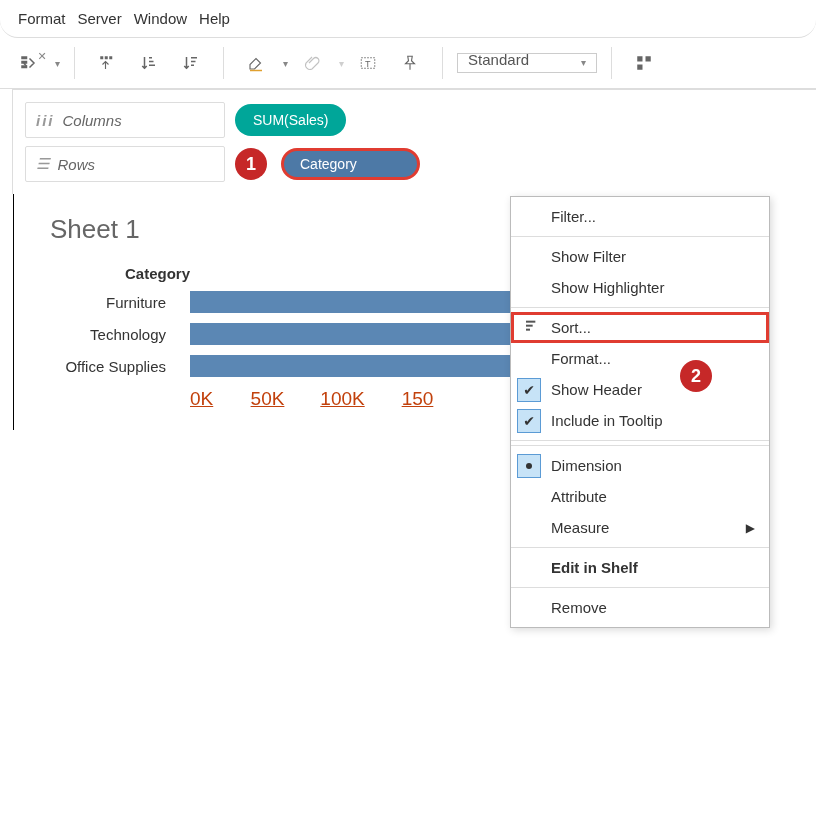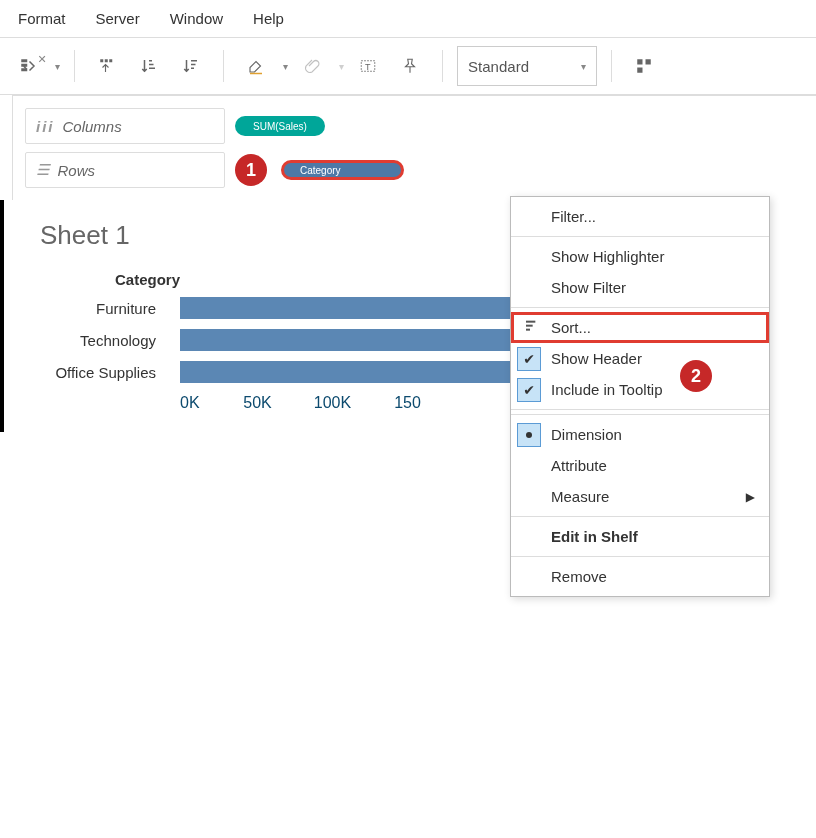--- a/index.html
+++ b/index.html
@@ -1,42 +1,42 @@
 <!DOCTYPE html>
 <html><head>
 <meta charset="utf-8">
 <style>
   * { box-sizing: border-box; }
   body { margin: 0; font-family: Arial, sans-serif; font-size: 15px; color: #333; background: #fff; width: 816px; height: 838px; overflow: hidden; }
   
-  .menubar { display: flex; gap: 18px; padding: 6px 12px; background: #fff; border-bottom: 1px solid #ddd; }
+  .menubar { display: flex; padding: 6px 12px; background: #fff; border-bottom: 1px solid #ddd; border-radius: 18px; }
   .menubar-item { padding: 4px 6px; cursor: pointer; }
   
   .toolbar { display: flex; align-items: center; gap: 6px; padding: 8px 10px; background: #fff; border-bottom: 1px solid #ddd; min-height: 50px;}
   .tool-btn { display: inline-flex; align-items: center; justify-content: center; width: 36px; height: 34px; border: 1px solid transparent; color: #5a5a5a; }
   .divider-v { width: 1px; height: 32px; background: #ddd; margin: 0 8px; }
   .dropdown-arrow { font-size: 10px; margin-left: 3px; color: #888; }
-  .fit-select { display: flex; align-items: center; border: 1px solid #ccc; padding: 4px 10px; height: 40px; min-width: 140px; color: #555; justify-content: space-between;}
+  .fit-select { display: flex; align-items: flex-end; border: 1px solid #ccc; padding: 4px 10px; height: 20px; min-width: 140px; color: #555; justify-content: space-between;}
   
   .shelves { padding: 8px 12px; background: #fff; border-left: 1px solid #ddd; border-top: 1px solid #ddd; margin-left: 12px;}
   .shelf-row { display: flex; align-items: center; padding: 4px 0; gap: 10px; min-height: 44px;}
   .shelf-label { display: flex; align-items: center; border: 1px solid #ddd; padding: 6px 10px; width: 200px; height: 36px; color: #666; gap: 8px; border-radius: 2px; font-style: italic;}
-  .pill { display: inline-flex; align-items: center; padding: 5px 18px; border-radius: 16px; font-size: 10px; color: #fff; height: 20px;}
+  .pill { display: inline-flex; align-items: center; padding: 5px 18px; border-radius: 16px; font-size: 14px; color: #fff; height: 32px;}
   .pill.measure { background: #00a699; }
   .pill.dimension { background: #4d79a6; border: 3px solid #e03c31; border-radius: 18px; padding: 4px 60px 4px 16px; position: relative;}
   
-  .viz-area { padding: 20px 36px; border-left: 4px solid #000000; margin-left: 0;}
+  .viz-area { padding: 20px 36px; border-left: 1px solid #000000; margin-left: 13px;}
   .sheet-title { font-size: 26px; color: #666; font-weight: 300; margin-bottom: 20px; }
   .axis-header { font-weight: bold; font-size: 15px; text-align: right; width: 140px; margin-bottom: 4px;}
   .bar-row { display: flex; align-items: center; height: 32px; }
   .bar-label { width: 140px; text-align: right; padding-right: 24px; font-size: 15px; color: #333;}
   .bar-track { flex: 1; position: relative; height: 24px; }
   .bar-fill { position: absolute; left: 0; top: 1px; height: 22px; background: #5b87b4; }
   .x-axis { display: flex; margin-left: 140px; padding-top: 6px; }
-  .x-tick { width: 75px; text-align: center; font-size: 16px; color: #0c4a6e; }
+  .x-tick { width: 75px; text-align: center; font-size: 19px; color: #c2410c; text-decoration: underline; }
   
   .annot-circle { display: inline-flex; align-items: center; justify-content: center; width: 32px; height: 32px; border-radius: 50%; background: #c62828; color: #fff; font-weight: bold; font-size: 18px; position: absolute; }
   
   .context-menu { position: absolute; left: 510px; top: 196px; width: 260px; background: #fff; border: 1px solid #bbb; box-shadow: 2px 2px 8px rgba(0,0,0,0.15); padding: 4px 0;}
   .menu-item { display: flex; align-items: center; padding: 7px 14px 7px 40px; font-size: 15px; position: relative; }
   .menu-sep { height: 1px; background: #ddd; margin: 4px 0; }
   .menu-check { position: absolute; left: 6px; width: 24px; height: 24px; background: #c7e3f7; border: 1px solid #5b9bd5; display: flex; align-items: center; justify-content: center; font-size: 14px; }
   .menu-dot { position: absolute; left: 6px; width: 24px; height: 24px; background: #c7e3f7; border: 1px solid #5b9bd5; display: flex; align-items: center; justify-content: center; }
   .menu-dot::after { content: ""; width: 6px; height: 6px; background: #333; border-radius: 50%; }
   .menu-sub-arrow { margin-left: auto; font-size: 12px; }
@@ -179,33 +179,34 @@
     <div class="x-tick" style="text-align:left;width:40px">0K</div>
     <div class="x-tick">50K</div>
     <div class="x-tick">100K</div>
     <div class="x-tick">150</div>
   </div>
 </div>
 
 <div class="context-menu">
   <div class="menu-item">Filter...</div>
   <div class="menu-sep"></div>
+  <div class="menu-item">Show Filter</div>
   <div class="menu-item">Show Highlighter</div>
-  <div class="menu-item">Show Filter</div>
   <div class="menu-sep"></div>
   <div class="menu-item highlight">
     <span class="sort-icon">
       <svg width="16" height="16" viewBox="0 0 24 24">
           <rect x="3" y="4" width="14" height="3" fill="#555"></rect>
           <rect x="3" y="10" width="10" height="3" fill="#555"></rect>
           <rect x="3" y="16" width="6" height="3" fill="#555"></rect>
         </svg>
     </span>
     <span>Sort...</span>
   </div>
+  <div class="menu-item">Format...</div>
   <div class="menu-item">
     <span class="menu-check">✔</span>
     <span>Show Header</span>
   </div>
   <div class="menu-item">
     <span class="menu-check">✔</span>
     <span>Include in Tooltip</span>
   </div>
   <div class="menu-sep"></div>
   <div class="menu-sep"></div>

